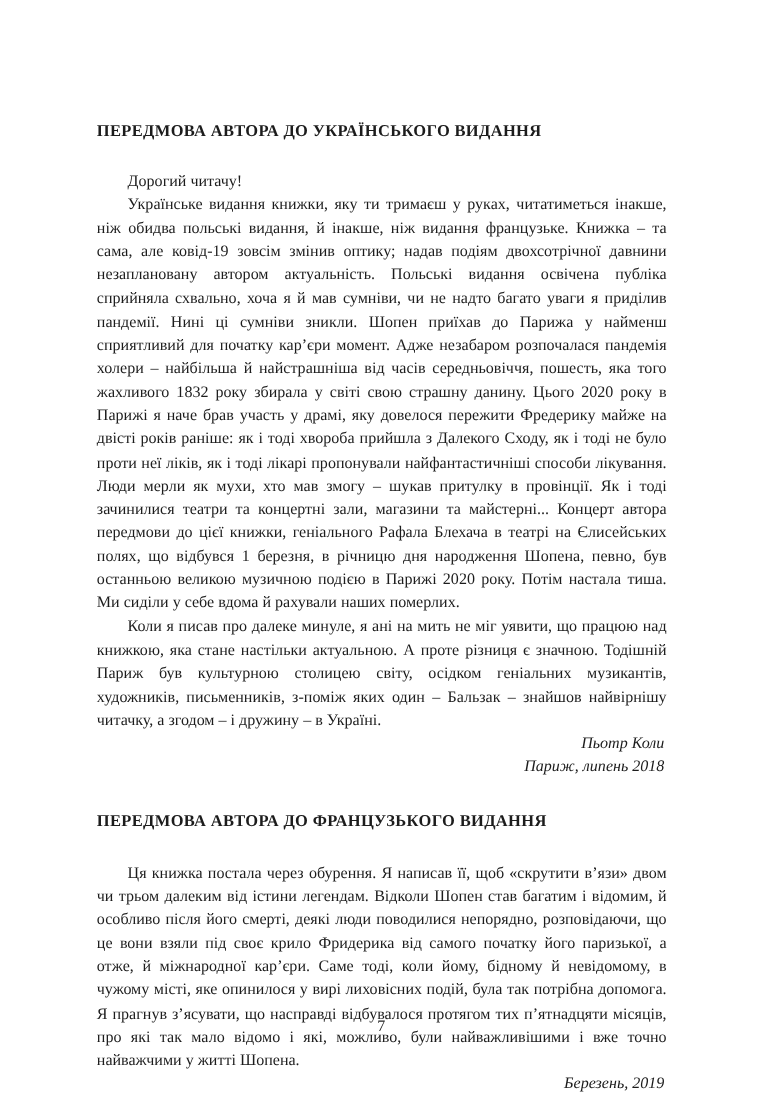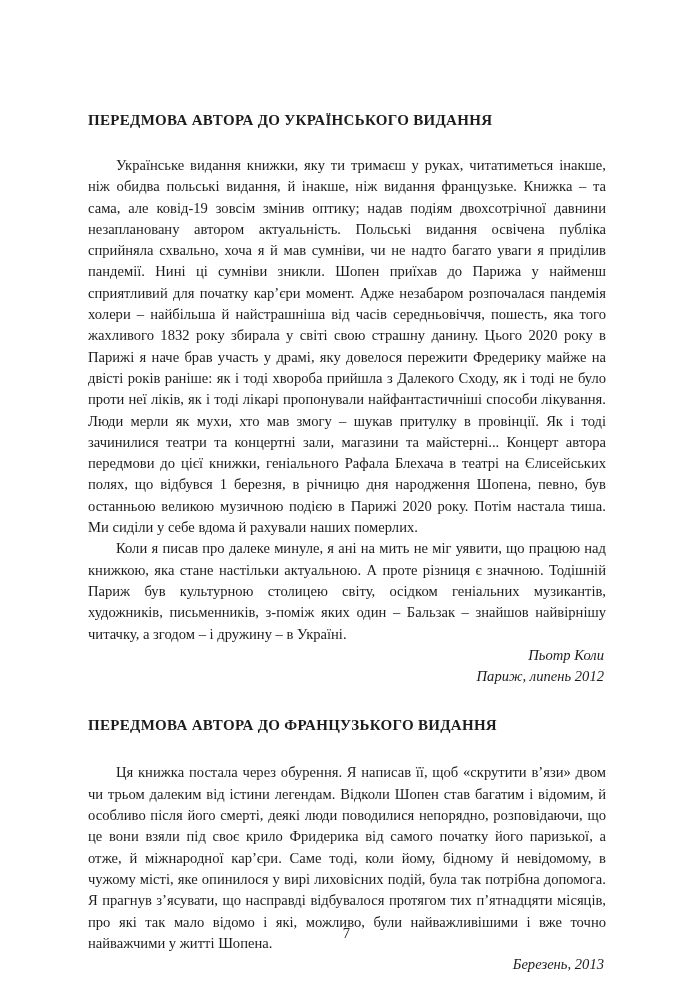--- a/index.html
+++ b/index.html
@@ -70,37 +70,38 @@
 </style>
 </head>
 <body>
 
 <div class="page">
 
   <div>
     <h1 class="section-heading">ПЕРЕДМОВА АВТОРА ДО УКРАЇНСЬКОГО ВИДАННЯ</h1>
 
     <div class="body-text">
+      <p class="salutation">Дорогий читачу!</p>
       <p class="para">Українське видання книжки, яку ти тримаєш у руках, читатиметься інакше, ніж обидва польські видання, й інакше, ніж видання французьке. Книжка – та сама, але ковід-19 зовсім змінив оптику; надав подіям двохсотрічної давнини незаплановану автором актуальність. Польські видання освічена публіка сприйняла схвально, хоча я й мав сумніви, чи не надто багато уваги я приділив пандемії. Нині ці сумніви зникли. Шопен приїхав до Парижа у найменш сприятливий для початку кар’єри момент. Адже незабаром розпочалася пандемія холери – найбільша й найстрашніша від часів середньовіччя, пошесть, яка того жахливого 1832 року збирала у світі свою страшну данину. Цього 2020 року в Парижі я наче брав участь у драмі, яку довелося пережити Фредерику майже на двісті років раніше: як і тоді хвороба прийшла з Далекого Сходу, як і тоді не було проти неї ліків, як і тоді лікарі пропонували найфантастичніші способи лікування. Люди мерли як мухи, хто мав змогу – шукав притулку в провінції. Як і тоді зачинилися театри та концертні зали, магазини та майстерні... Концерт автора передмови до цієї книжки, геніального Рафала Блехача в театрі на Єлисейських полях, що відбувся 1 березня, в річницю дня народження Шопена, певно, був останньою великою музичною подією в Парижі 2020 року. Потім настала тиша. Ми сиділи у себе вдома й рахували наших померлих.</p>
       <p class="para">Коли я писав про далеке минуле, я ані на мить не міг уявити, що працюю над книжкою, яка стане настільки актуальною. А проте різниця є значною. Тодішній Париж був культурною столицею світу, осідком геніальних музикантів, художників, письменників, з-поміж яких один – Бальзак – знайшов найвірнішу читачку, а згодом – і дружину – в Україні.</p>
     </div>
 
     <div class="signature-block">
       <div>Пьотр Коли</div>
-      <div>Париж, липень 2012</div>
+      <div>Париж, липень 2018</div>
     </div>
   </div>
 
   <div class="section2">
     <h1 class="section-heading">ПЕРЕДМОВА АВТОРА ДО ФРАНЦУЗЬКОГО ВИДАННЯ</h1>
 
     <div class="body-text">
       <p class="para">Ця книжка постала через обурення. Я написав її, щоб «скрутити в’язи» двом чи трьом далеким від істини легендам. Відколи Шопен став багатим і відомим, й особливо після його смерті, деякі люди поводилися непорядно, розповідаючи, що це вони взяли під своє крило Фридерика від самого початку його паризької, а отже, й міжнародної кар’єри. Саме тоді, коли йому, бідному й невідомому, в чужому місті, яке опинилося у вирі лиховісних подій, була так потрібна допомога. Я прагнув з’ясувати, що насправді відбувалося протягом тих п’ятнадцяти місяців, про які так мало відомо і які, можливо, були найважливішими і вже точно найважчими у житті Шопена.</p>
     </div>
 
     <div class="signature-block">
-      <div>Березень, 2013</div>
+      <div>Березень, 2019</div>
     </div>
   </div>
 
 </div>
 
 <div class="page-footer">7</div>
 
 </body></html>

